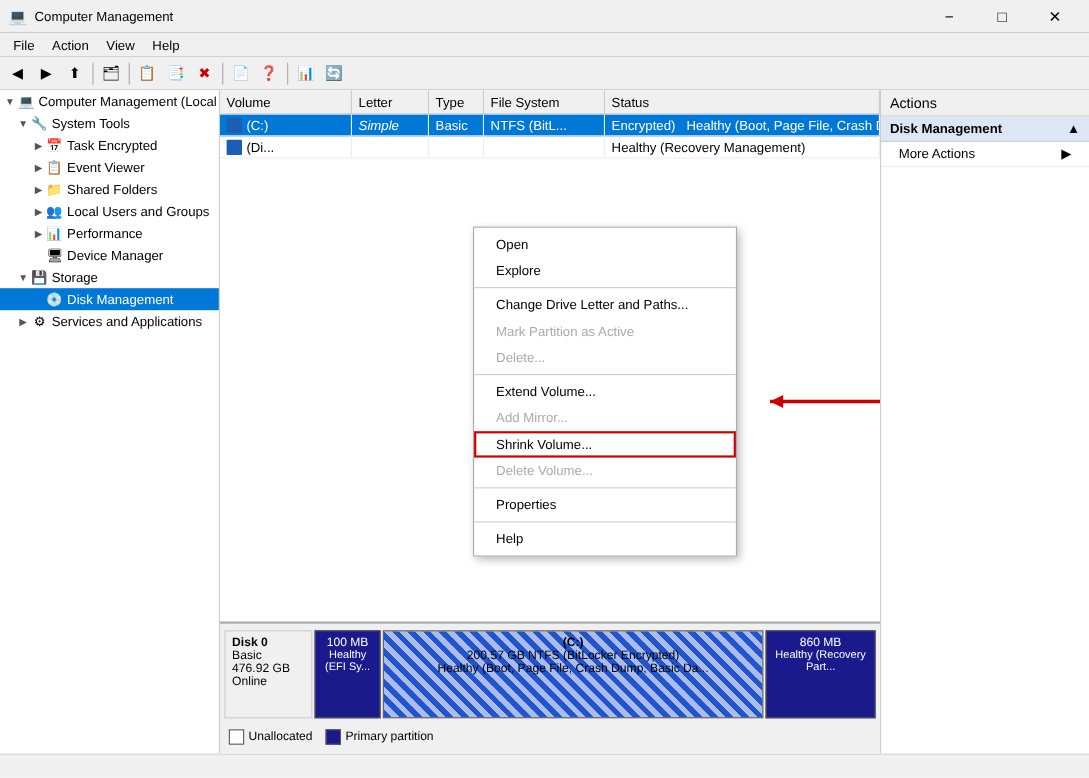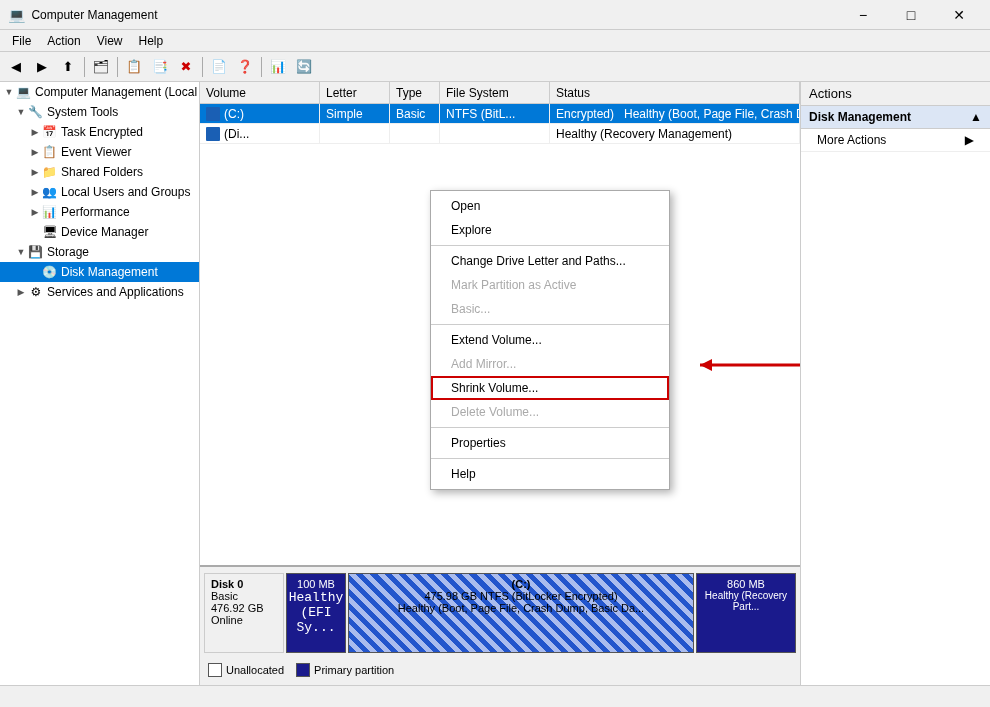--- a/index.html
+++ b/index.html
@@ -272,21 +272,21 @@
       display: flex;
       align-items: center;
       gap: 0;
       border-bottom: 1px solid #eee;
     }
 
     
     .context-menu {
       position: absolute;
       left: 230px;
-      top: 108px;
+      top: 124px;
       width: 240px;
       background: white;
       border: 1px solid #aaa;
       box-shadow: 3px 3px 8px rgba(0,0,0,0.3);
       z-index: 100;
       padding: 3px 0;
     }
     .ctx-item {
       padding: 5px 20px;
       font-size: 12px;
@@ -430,21 +430,21 @@
       <div class="col-header" style="width:110px;">File System</div>
       <div class="col-header" style="flex:1;">Status</div>
     </div>
 
     <div class="table-body">
       <div class="table-row selected">
         <div class="table-cell" style="width:120px;">
           <span style="display:inline-block;width:14px;height:14px;background:#1a5fb4;margin-right:4px;border-radius:1px;"></span>
           (C:)
         </div>
-        <div class="table-cell" style="width:70px;">Simple</div>
+        <div class="table-cell" style="width:70px;font-style:italic;">Simple</div>
         <div class="table-cell" style="width:50px;">Basic</div>
         <div class="table-cell" style="width:110px;">NTFS (BitL...</div>
         <div class="table-cell" style="flex:1;">Encrypted)&nbsp;&nbsp;&nbsp;Healthy (Boot, Page File, Crash Dump, Basi...</div>
       </div>
       <div class="table-row">
         <div class="table-cell" style="width:120px;">
           <span style="display:inline-block;width:14px;height:14px;background:#1a5fb4;margin-right:4px;border-radius:1px;"></span>
           (Di...
         </div>
         <div class="table-cell" style="width:70px;"></div>
@@ -457,25 +457,25 @@
     <div class="disk-view">
       <div class="disk-row">
         <div class="disk-label-box">
           <div style="font-weight:bold;">Disk 0</div>
           <div>Basic</div>
           <div>476.92 GB</div>
           <div>Online</div>
         </div>
         <div class="disk-partition partition-efi">
           <div>100 MB</div>
-          <div style="font-size:13px;font-family:Liberation Mono, monospace;">Healthy (EFI Sy...</div>
+          <div style="font-size:10px;">Healthy (EFI Sy...</div>
         </div>
         <div class="disk-partition partition-c" style="background: repeating-linear-gradient(45deg, #2255cc 0px, #2255cc 5px, #aabcee 5px, #aabcee 10px);">
           <div style="color:#000;font-weight:bold;">(C:)</div>
-          <div style="color:#000;">475.98 GB NTFS (BitLocker Encrypted)</div>
+          <div style="color:#000;">200.57 GB NTFS (BitLocker Encrypted)</div>
           <div style="color:#000;">Healthy (Boot, Page File, Crash Dump, Basic Da...</div>
         </div>
         <div class="disk-partition partition-recovery">
           <div>860 MB</div>
           <div style="font-size:10px;">Healthy (Recovery Part...</div>
         </div>
       </div>
 
       <div class="disk-legend">
         <div class="legend-item">
@@ -488,21 +488,21 @@
         </div>
       </div>
     </div>
 
     <div class="context-menu">
       <div class="ctx-item">Open</div>
       <div class="ctx-item">Explore</div>
       <div class="ctx-separator"></div>
       <div class="ctx-item">Change Drive Letter and Paths...</div>
       <div class="ctx-item disabled">Mark Partition as Active</div>
-      <div class="ctx-item disabled">Basic...</div>
+      <div class="ctx-item disabled">Delete...</div>
       <div class="ctx-separator"></div>
       <div class="ctx-item">Extend Volume...</div>
       <div class="ctx-item disabled">Add Mirror...</div>
       <div class="ctx-item" style="border:2px solid #cc0000; padding: 3px 18px; background:transparent;">Shrink Volume...</div>
       <div class="ctx-item disabled">Delete Volume...</div>
       <div class="ctx-separator"></div>
       <div class="ctx-item">Properties</div>
       <div class="ctx-separator"></div>
       <div class="ctx-item">Help</div>
     </div>

